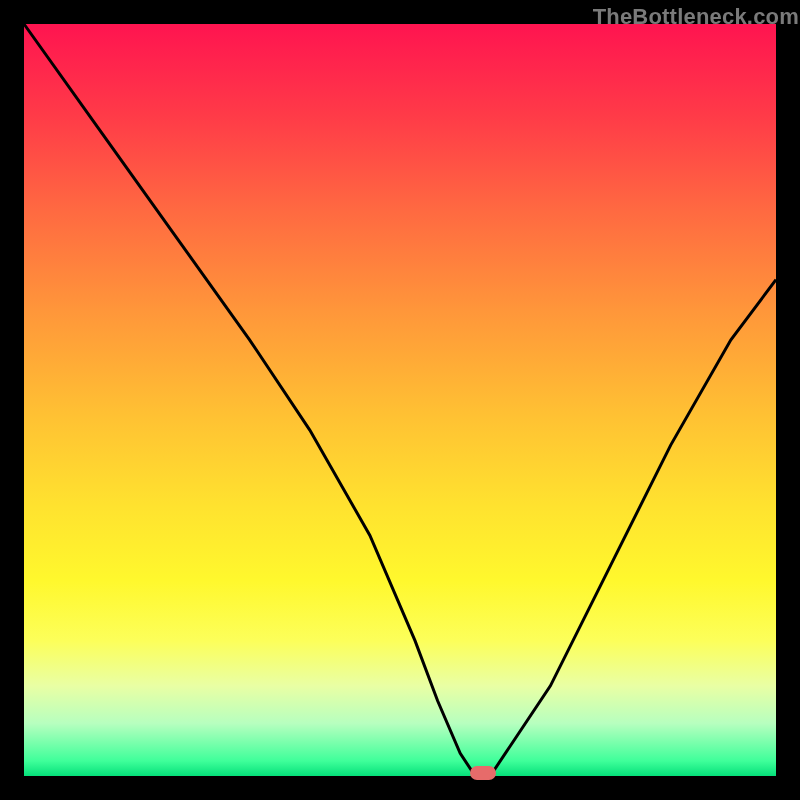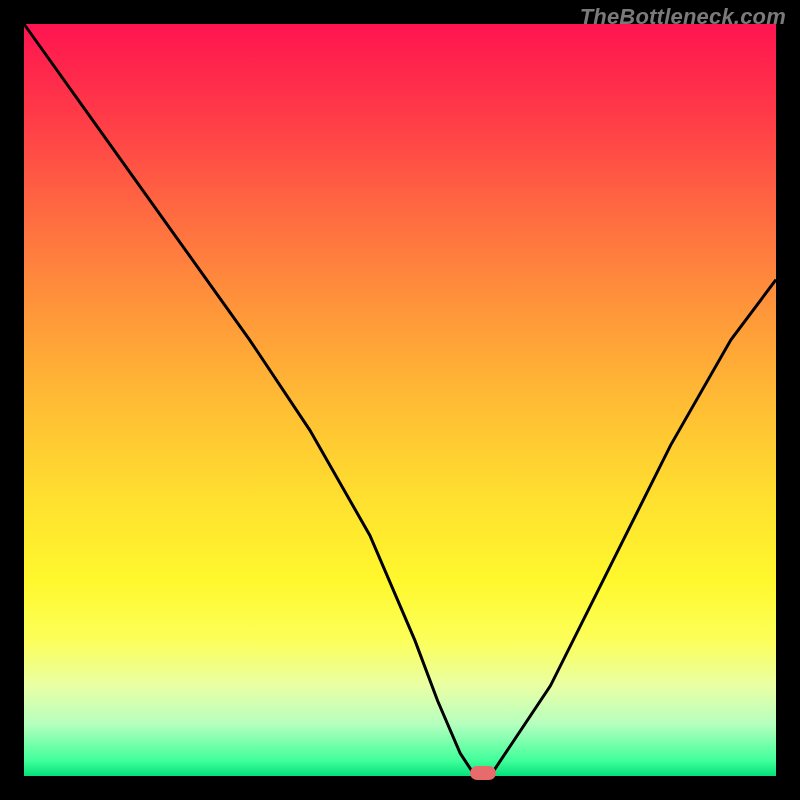--- a/index.html
+++ b/index.html
@@ -35,27 +35,26 @@
       #fcff5a 82%,
       #e9ffa4 88%,
       #b7ffbf 93%,
       #3fff9a 98%,
       #05e07a 100%
     );
   }
   .watermark {
     position: absolute;
     top: 4px;
-    right: 14px;
+    right: 1px;
     color: #7a7a7a;
     font-size: 22px;
     font-weight: 600;
     letter-spacing: 0.2px;
     user-select: none;
-    font-style: italic;
   }
   svg.curve {
     position: absolute;
     left: 0;
     top: 0;
     width: 752px;
     height: 752px;
     overflow: visible;
   }
   .marker {

